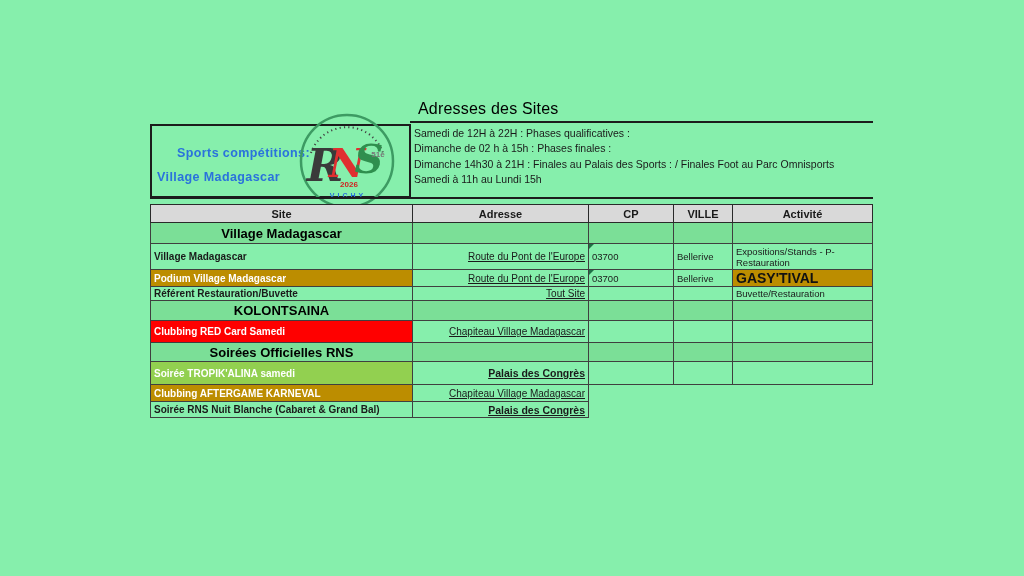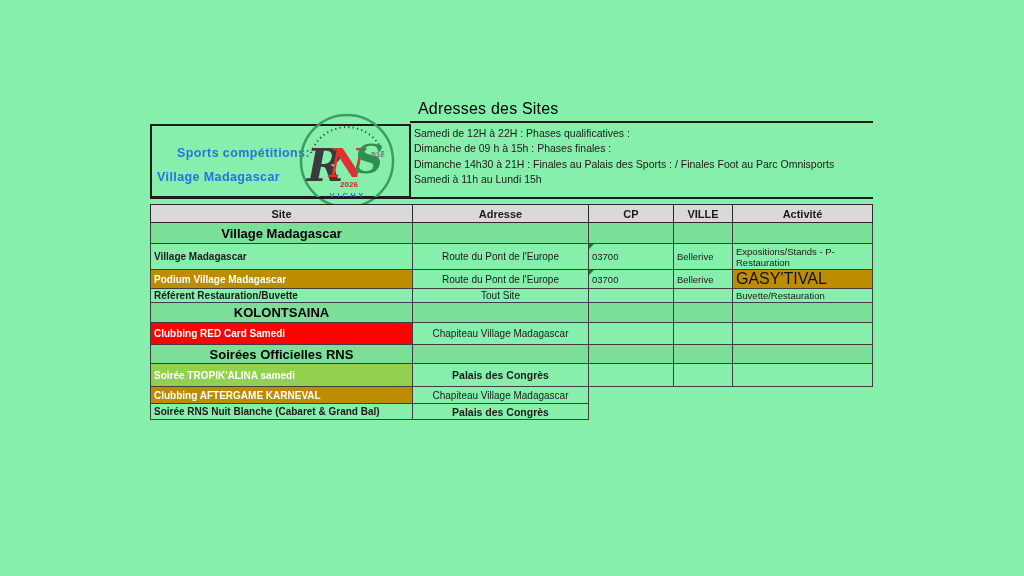--- a/index.html
+++ b/index.html
@@ -45,27 +45,27 @@
     background:var(--hdr-gray); font-weight:bold; font-size:11px;
     text-align:center; height:18px; border:1.5px solid #2a2a2a;
   }
   td.sec {
     background:var(--section-green);
     border-top:2px solid var(--section-border);
     border-bottom:2px solid var(--section-border);
   }
   td.sec-label { font-weight:bold; font-size:13px; text-align:center; color:#000; }
   td.c-site    { text-align:left; font-weight:bold; }
-  td.c-adresse { text-align:center; font-weight:normal; }
+  td.c-adresse { text-align:right; font-weight:normal;text-decoration:underline; }
   td.c-cp, td.c-ville, td.c-activite { font-size:9.5px; }
   td.bold { font-weight:bold; font-size:10.5px; }
   td.s-gold { background:var(--gold); color:#ffffff; }
   td.s-red  { background:var(--red);  color:#ffffff; }
   td.s-lime { background:var(--lime); color:#ffffff; }
-  td.act-gold { background:var(--gold); color:#111; font-weight:normal; font-size:16px; }
+  td.act-gold { background:var(--gold); color:#111; font-weight:bold; font-size:14px; }
   td.thick { border:1.5px solid #7a7a7a; }
   .flag {
     position:absolute; top:0; left:0; width:0; height:0;
     border-top:5px solid #1E7145; border-right:5px solid transparent;
   }
 </style>
 </head>
 <body>
 
 <div class="page">
@@ -84,21 +84,21 @@
     <text x="28" y="70" font-family="DejaVu Serif, serif" font-style="italic" font-weight="bold" font-size="44" fill="#3a3a3a" text-anchor="middle">R</text>
     <text x="50" y="66" font-family="DejaVu Serif, serif" font-style="italic" font-weight="bold" font-size="40" fill="#E03030" text-anchor="middle">N</text>
     <text x="72" y="62" font-family="DejaVu Serif, serif" font-style="italic" font-weight="bold" font-size="40" fill="#2F8F4E" text-anchor="middle">S</text>
     <text x="81" y="46" font-family="Liberation Sans, sans-serif" font-weight="bold" font-size="8" fill="#777" text-anchor="middle">51e</text>
     <text x="52" y="76" font-family="Liberation Sans, sans-serif" font-weight="bold" font-size="8" fill="#D22222" text-anchor="middle">2026</text>
     <text x="51" y="87" font-family="Liberation Sans, sans-serif" font-weight="bold" font-size="7" letter-spacing="3" fill="#2A72DC" text-anchor="middle">VICHY</text>
   </svg>
 
   <div class="schedule">
     <div>Samedi de 12H à 22H : Phases qualificatives :</div>
-    <div>Dimanche de 09 h à 15h : Phases finales :</div>
+    <div>Dimanche de 02 h à 15h : Phases finales :</div>
     <div>Dimanche 14h30 à 21H : Finales au Palais des Sports :  / Finales Foot au Parc Omnisports</div>
     <div>Samedi à 11h au Lundi 15h</div>
   </div>
 
   <div class="header-bottom-line"></div>
 
   <table class="sites">
     <colgroup>
       <col style="width:262px">
         <col style="width:176px">

